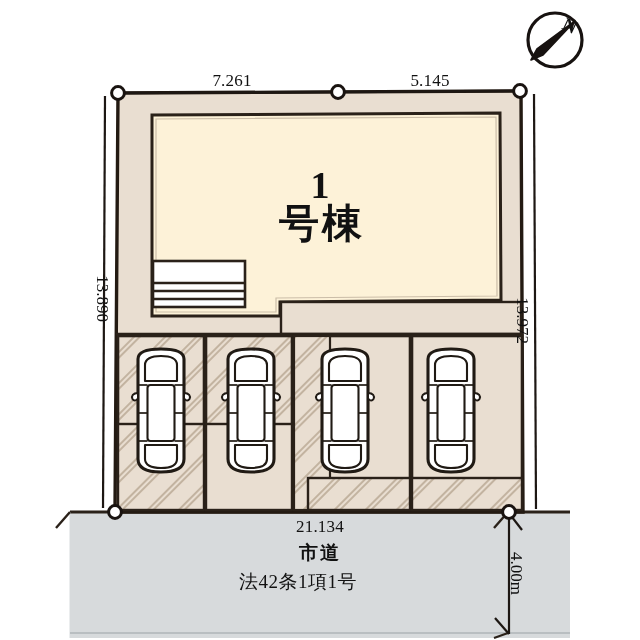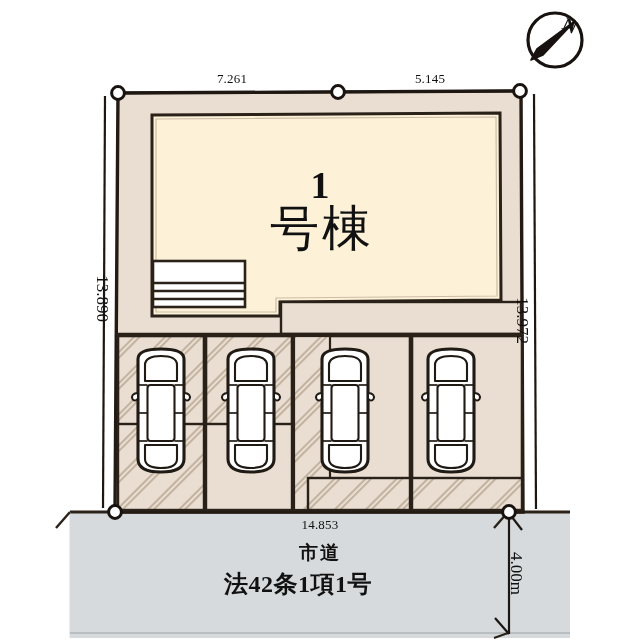--- a/index.html
+++ b/index.html
@@ -36,47 +36,47 @@
   
   .lbl {
     position: absolute;
     white-space: nowrap;
     font-family: "Liberation Serif", "DejaVu Serif", serif;
     color: #111111;
     line-height: 1;
     user-select: none;
   }
   .dim {
-    font-size: 13px;
+    font-size: 17px;
     letter-spacing: 0.2px;
     font-family: Liberation Serif, serif;
   }
   .dim-vert {
     font-size: 17px;
     transform-origin: 50% 50%;
     transform: rotate(90deg);
   }
   .road-name {
     font-size: 19px;
     font-weight: 600;
     letter-spacing: 2px;
   }
   .road-law {
-    font-size: 24px;
-    font-weight: 700;
+    font-size: 19px;
+    font-weight: 400;
     letter-spacing: 0.5px;
   }
   .bldg-num {
     font-size: 38px;
     font-weight: 600;
     letter-spacing: 0px;
   }
   .bldg-word {
-    font-size: 49px;
-    font-weight: 400;
+    font-size: 40px;
+    font-weight: 700;
     letter-spacing: 3px;
     text-align: center;
   }
   .compass-n {
     font-size: 19px;
     font-weight: 700;
     font-family: "Liberation Serif", "DejaVu Serif", serif;
     transform-origin: 50% 50%;
     transform: rotate(25deg);
   }
@@ -229,21 +229,21 @@
   </svg>
 
   <div class="lbl dim center-x" style="left:232px; top:72px;">7.261</div>
 
   <div class="lbl dim center-x" style="left:430px; top:72px;">5.145</div>
 
   <div class="lbl dim-vert" style="left:62px; top:290px; width:80px; text-align:center;">13.890</div>
 
   <div class="lbl dim-vert" style="left:482px; top:312px; width:80px; text-align:center;">13.972</div>
 
-  <div class="lbl dim center-x" style="left:320px; top:518px;">14.853</div>
+  <div class="lbl dim center-x" style="left:320px; top:518px;">21.134</div>
 
   <div class="lbl dim-vert" style="left:478px; top:565px; width:76px; text-align:center;">4.00m</div>
 
   <div class="lbl bldg-num center-x" style="left:320px; top:166px;">1</div>
 
   <div class="lbl bldg-word center-x" style="left:322px; top:204px;">号棟</div>
 
   <div class="lbl road-name center-x" style="left:320px; top:543px;">市道</div>
 
   <div class="lbl road-law center-x" style="left:298px; top:572px;">法42条1項1号</div>

